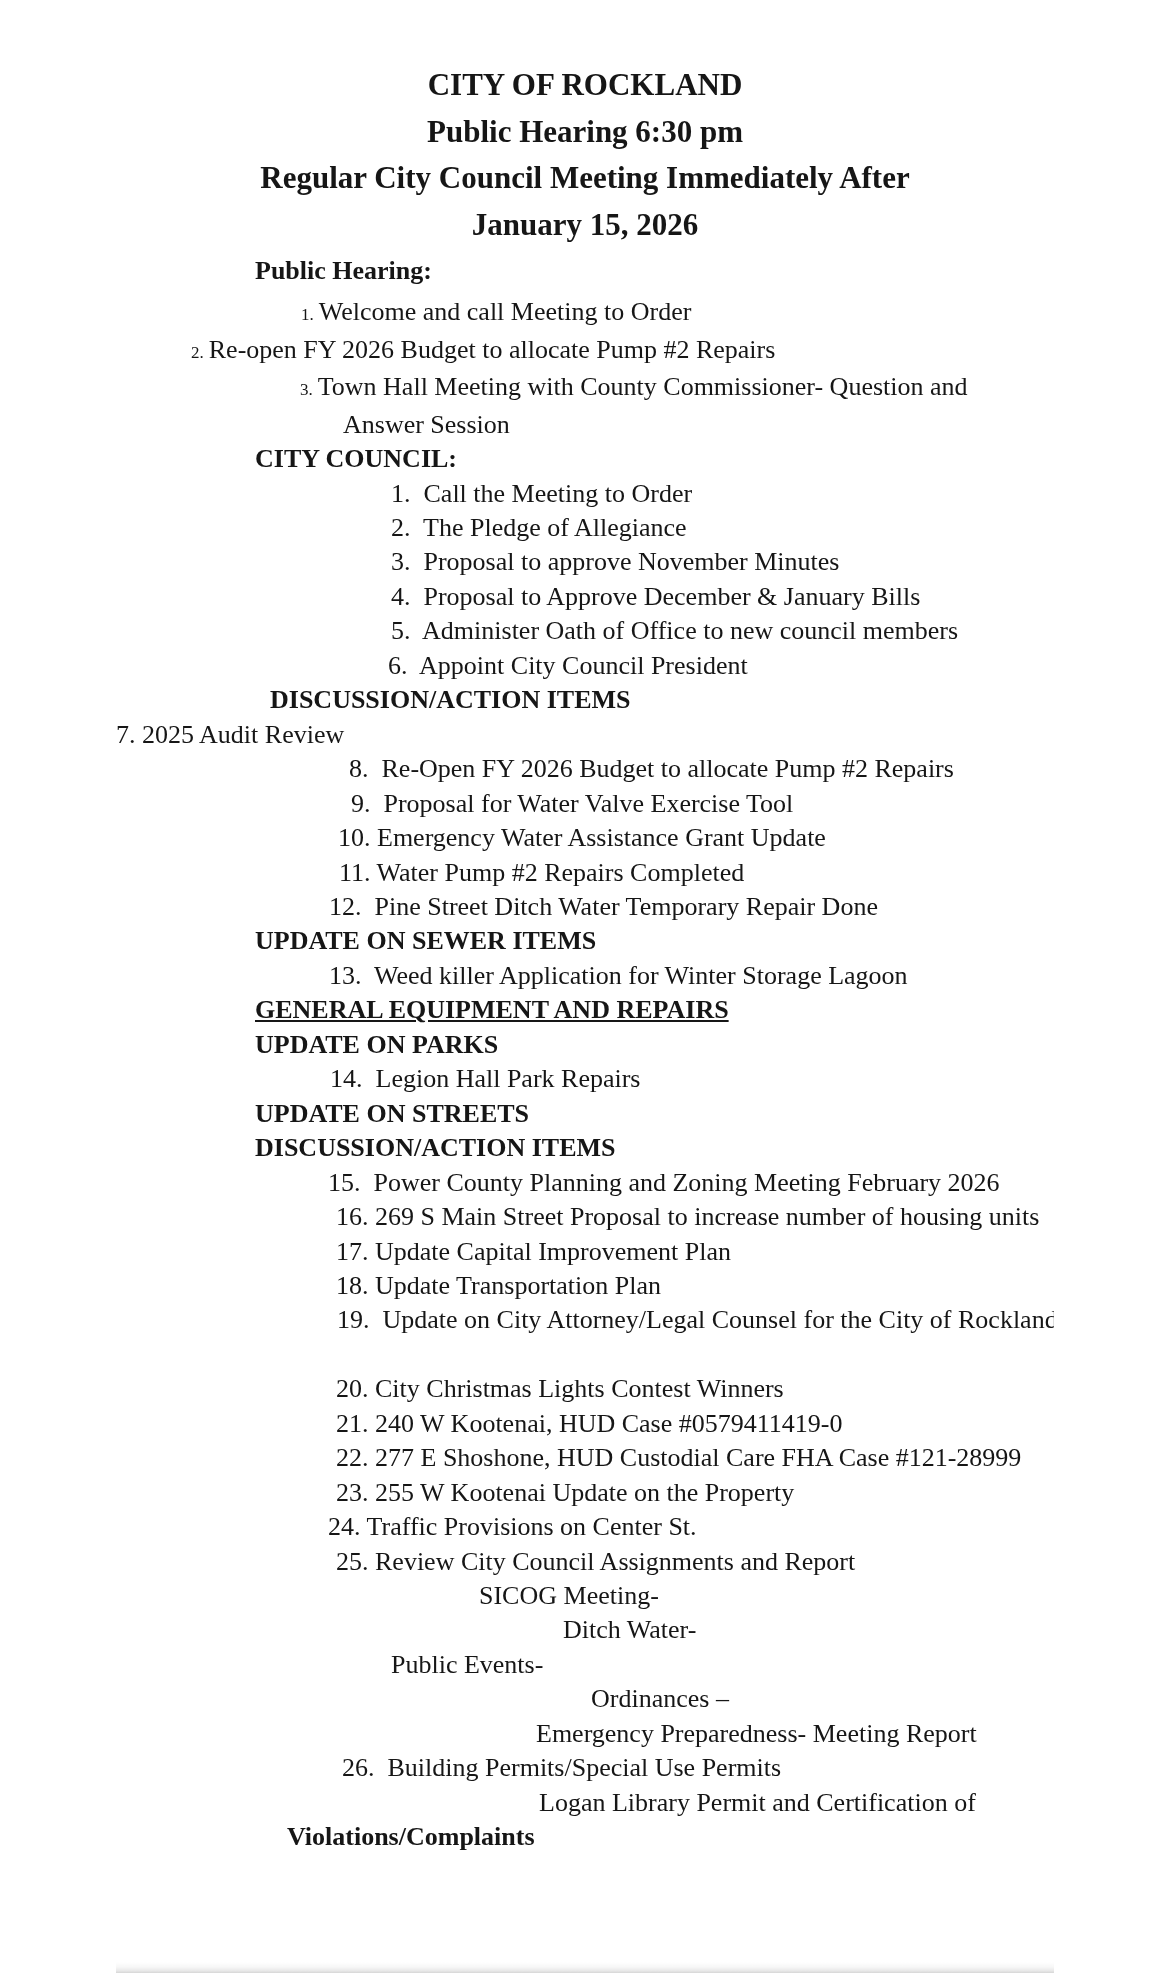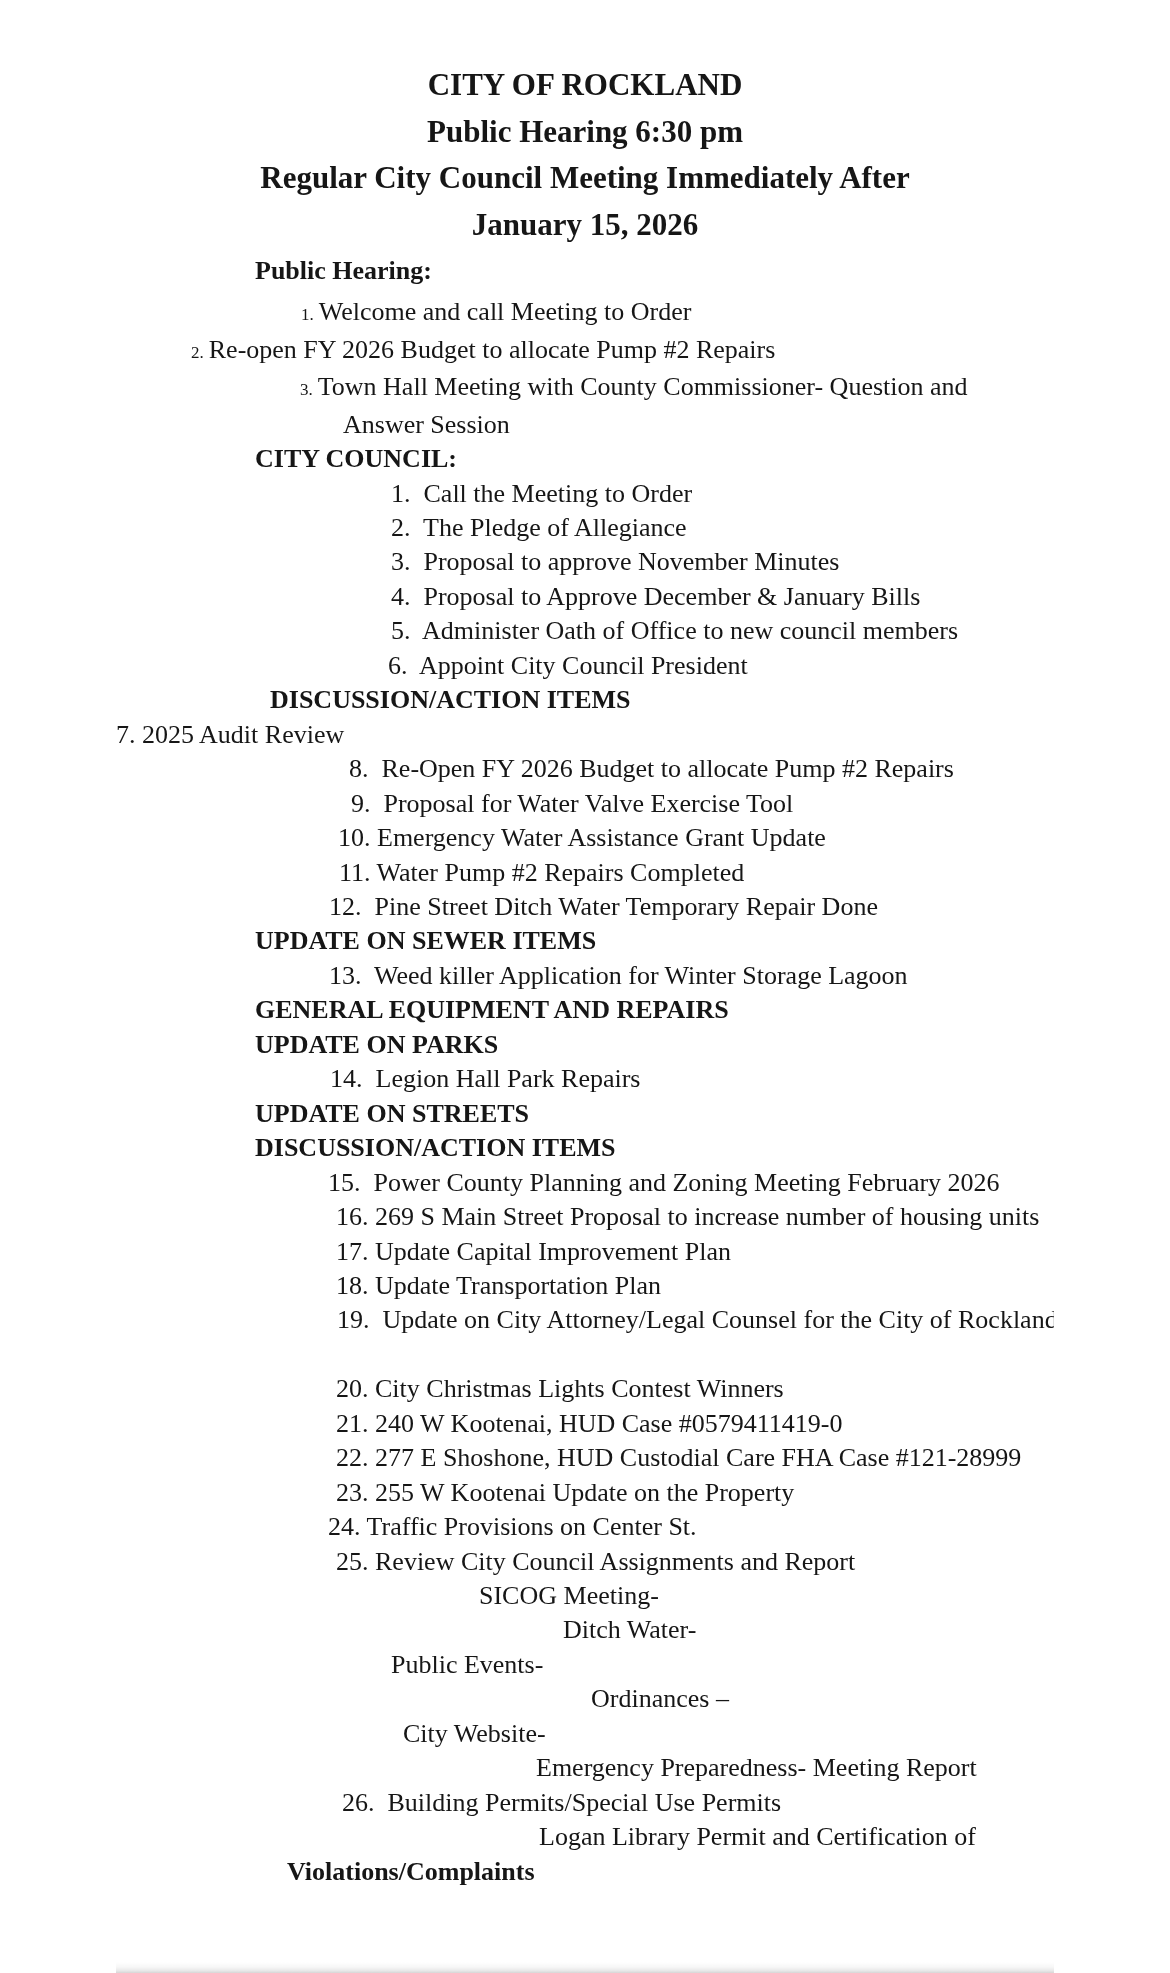--- a/index.html
+++ b/index.html
@@ -68,42 +68,41 @@
       <div class="line plain" style="padding-left: 272px;">6.  Appoint City Council President</div>
       <div class="line header" style="padding-left: 154px;">DISCUSSION/ACTION ITEMS</div>
       <div class="line plain" style="">7. 2025 Audit Review</div>
       <div class="line plain" style="padding-left: 233px;">8.  Re-Open FY 2026 Budget to allocate Pump #2 Repairs</div>
       <div class="line plain" style="padding-left: 235px;">9.  Proposal for Water Valve Exercise Tool</div>
       <div class="line plain" style="padding-left: 222px;">10. Emergency Water Assistance Grant Update</div>
       <div class="line plain" style="padding-left: 223px;">11. Water Pump #2 Repairs Completed</div>
       <div class="line plain" style="padding-left: 213px;">12.  Pine Street Ditch Water Temporary Repair Done</div>
       <div class="line header" style="padding-left: 139px;">UPDATE ON SEWER ITEMS</div>
       <div class="line plain" style="padding-left: 213px;">13.  Weed killer Application for Winter Storage Lagoon</div>
-      <div class="line header" style="padding-left: 139px;">GENERAL EQUIPMENT AND REPAIRS</div>
+      <div class="line header" style="padding-left: 139px; text-decoration: underline;">GENERAL EQUIPMENT AND REPAIRS</div>
       <div class="line header" style="padding-left: 139px;">UPDATE ON PARKS</div>
       <div class="line plain" style="padding-left: 214px;">14.  Legion Hall Park Repairs</div>
       <div class="line header" style="padding-left: 139px;">UPDATE ON STREETS</div>
       <div class="line header" style="padding-left: 139px;">DISCUSSION/ACTION ITEMS</div>
       <div class="line plain" style="padding-left: 212px;">15.  Power County Planning and Zoning Meeting February 2026</div>
       <div class="line plain" style="padding-left: 220px;">16. 269 S Main Street Proposal to increase number of housing units</div>
       <div class="line plain" style="padding-left: 220px;">17. Update Capital Improvement Plan</div>
       <div class="line plain" style="padding-left: 220px;">18. Update Transportation Plan</div>
       <div class="line plain" style="padding-left: 221px;">19.  Update on City Attorney/Legal Counsel for the City of Rockland</div>
       <div class="line blank" style="padding-left: 0px;">&nbsp;</div>
       <div class="line plain" style="padding-left: 220px;">20. City Christmas Lights Contest Winners</div>
       <div class="line plain" style="padding-left: 220px;">21. 240 W Kootenai, HUD Case #0579411419-0</div>
       <div class="line plain" style="padding-left: 220px;">22. 277 E Shoshone, HUD Custodial Care FHA Case #121-28999</div>
       <div class="line plain" style="padding-left: 220px;">23. 255 W Kootenai Update on the Property</div>
       <div class="line plain" style="padding-left: 212px;">24. Traffic Provisions on Center St.</div>
       <div class="line plain" style="padding-left: 220px;">25. Review City Council Assignments and Report</div>
       <div class="line plain" style="padding-left: 363px;">SICOG Meeting-</div>
       <div class="line plain" style="padding-left: 447px;">Ditch Water-</div>
       <div class="line plain" style="padding-left: 275px;">Public Events-</div>
       <div class="line plain" style="padding-left: 475px;">Ordinances –</div>
-      <div class="line plain" style="padding-left: 287px;">City Website-</div>
       <div class="line plain" style="padding-left: 420px;">Emergency Preparedness- Meeting Report</div>
       <div class="line plain" style="padding-left: 226px;">26.  Building Permits/Special Use Permits</div>
       <div class="line plain" style="padding-left: 423px;">Logan Library Permit and Certification of</div>
       <div class="line header" style="padding-left: 171px;">Violations/Complaints</div>
     </div>
 
   <div class="scan-edge"></div>
 
 </div>
 

